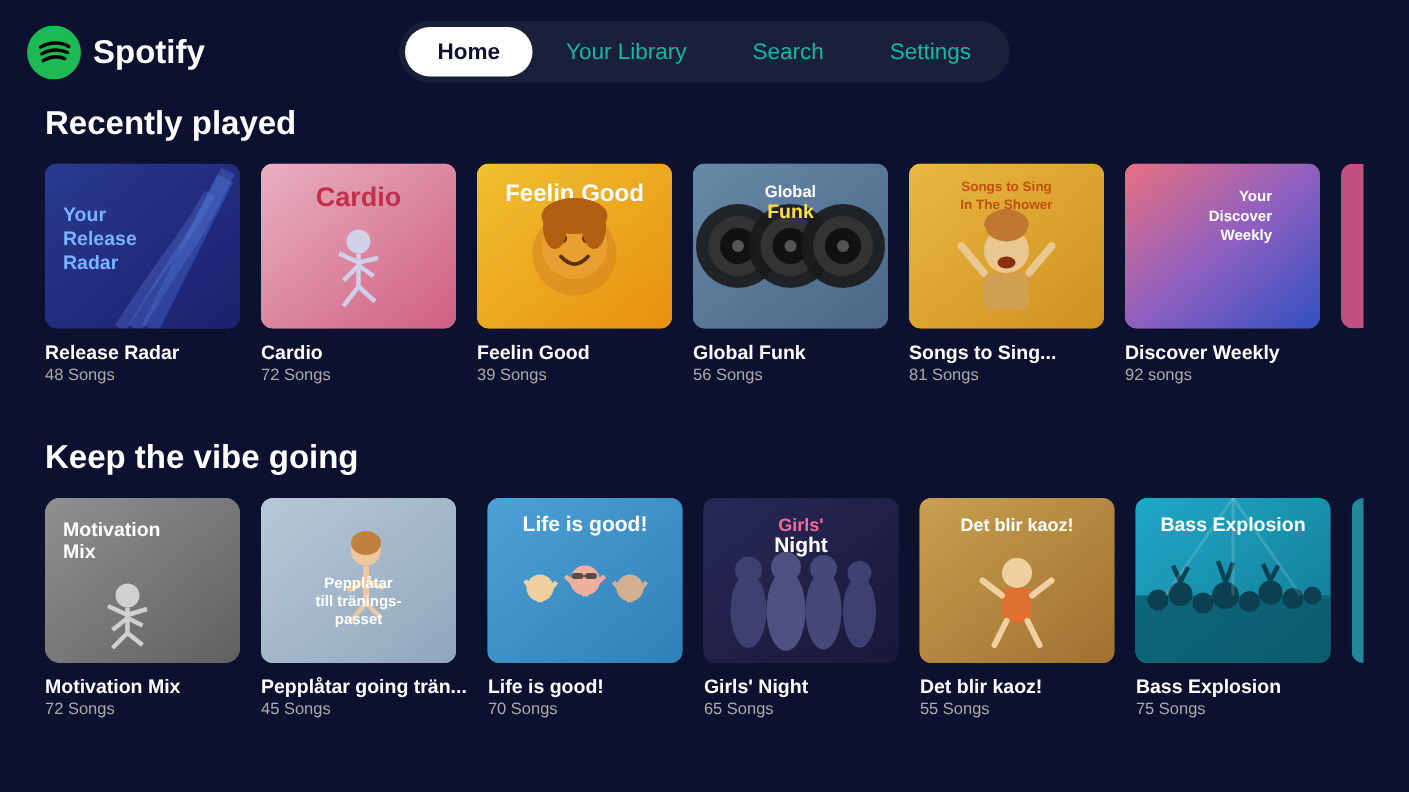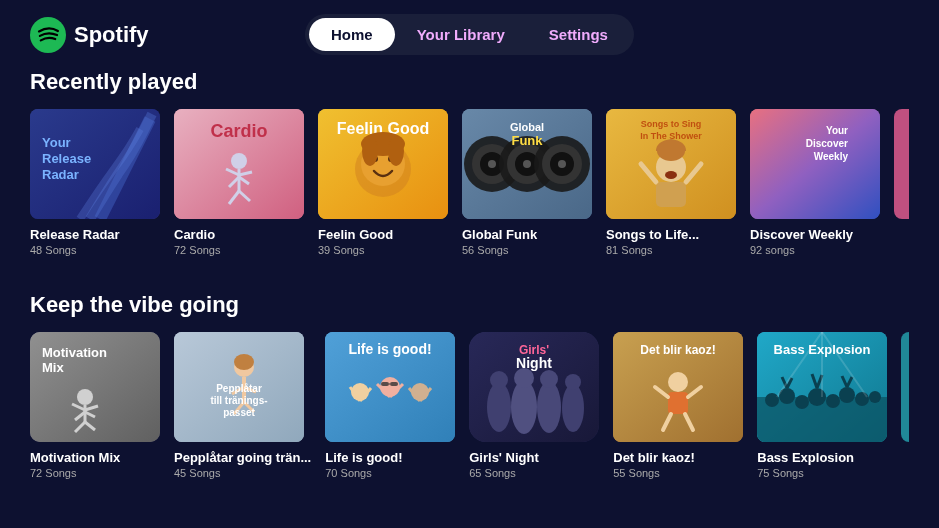--- a/index.html
+++ b/index.html
@@ -15,21 +15,21 @@
     
     header {
       display: flex;
       align-items: center;
       justify-content: center;
       padding: 14px 30px;
       position: relative;
     }
     .logo {
       position: absolute;
-      left: 30px;
+      left: 18px;
       display: flex;
       align-items: center;
       gap: 8px;
     }
     .logo-icon {
       width: 36px;
       height: 36px;
     }
     .logo-text {
       font-size: 22px;
@@ -41,23 +41,23 @@
       background: #1a1f3a;
       border-radius: 30px;
       padding: 4px;
       gap: 0;
       justify-content: space-between;
     }
     nav .nav-item {
       padding: 8px 22px;
       border-radius: 25px;
       font-size: 15px;
-      font-weight: 700;
+      font-weight: 400;
       cursor: pointer;
-      color: #f0abfc;
+      color: #14b8a6;
       transition: all 0.2s;
     }
     nav .nav-item.active {
       background: #fff;
       color: #0d1130;
       font-weight: 700;
     }
 
     
     main {
@@ -168,21 +168,20 @@
     }
 
     
     .card-life-good {
       background: linear-gradient(135deg, #60b0e0 0%, #4090c0 100%);
     }
 
     
     .card-girls-night {
       background: linear-gradient(135deg, #303060 0%, #202050 100%);
-      border-radius: 17px;
     }
 
     
     .card-det-kaoz {
       background: linear-gradient(135deg, #d0a050 0%, #b07030 100%);
     }
 
     
     .card-bass-explosion {
       background: linear-gradient(135deg, #30b0d0 0%, #208090 100%);
@@ -207,20 +206,21 @@
       <circle cx="20" cy="20" r="20" fill="#1db954"></circle>
       <path d="M12 26c5-3 11-3.5 16-1.5" stroke="#000" stroke-width="2.5" stroke-linecap="round" fill="none"></path>
       <path d="M11 21c6-3.5 13-3.5 19-1" stroke="#000" stroke-width="2.5" stroke-linecap="round" fill="none"></path>
       <path d="M10 16c7-4 15-4 21-0.5" stroke="#000" stroke-width="2.5" stroke-linecap="round" fill="none"></path>
     </svg>
     <span class="logo-text">Spotify</span>
   </div>
   <nav>
     <div class="nav-item active">Home</div>
     <div class="nav-item">Your Library</div>
+    <div class="nav-item">Search</div>
     <div class="nav-item">Settings</div>
   </nav>
 </header>
 
 <main>
 
   <section class="recently-played">
     <h2 class="section-title">Recently played</h2>
     <div class="cards-row">
 
@@ -379,21 +379,21 @@
             <ellipse cx="65" cy="42" rx="14" ry="10" fill="#c07830"></ellipse>
             <path d="M 50 42 Q 50 32 65 30 Q 80 32 80 42" fill="#c07830"></path>
 
             <ellipse cx="65" cy="66" rx="6" ry="4" fill="#8a3010"></ellipse>
 
             <line x1="50" y1="73" x2="35" y2="55" stroke="#e8c890" stroke-width="5" stroke-linecap="round"></line>
             <line x1="80" y1="73" x2="95" y2="55" stroke="#e8c890" stroke-width="5" stroke-linecap="round"></line>
             <rect x="50" y="73" width="30" height="25" rx="5" fill="#d0a050"></rect>
           </svg>
         </div>
-        <div class="card-title">Songs to Life...</div>
+        <div class="card-title">Songs to Sing...</div>
         <div class="card-subtitle">81 Songs</div>
       </div>
 
       <div class="card">
         <div class="card-img card-discover-weekly">
           <div class="spotify-dot">
             <svg viewBox="0 0 10 10">
                 <circle cx="5" cy="5" r="5" fill="#1db954"></circle>
               </svg>
           </div>

